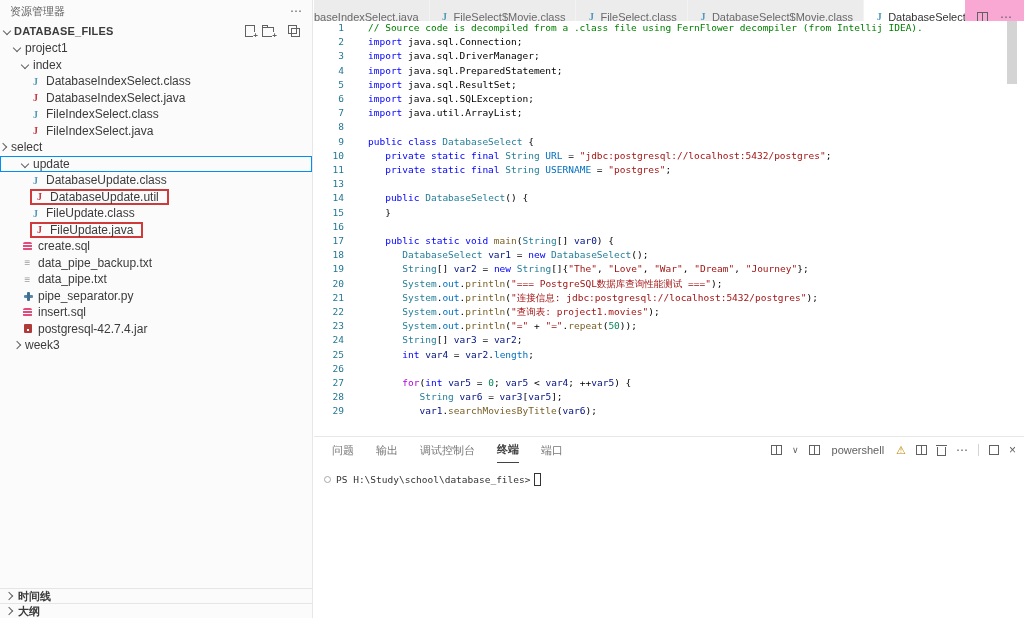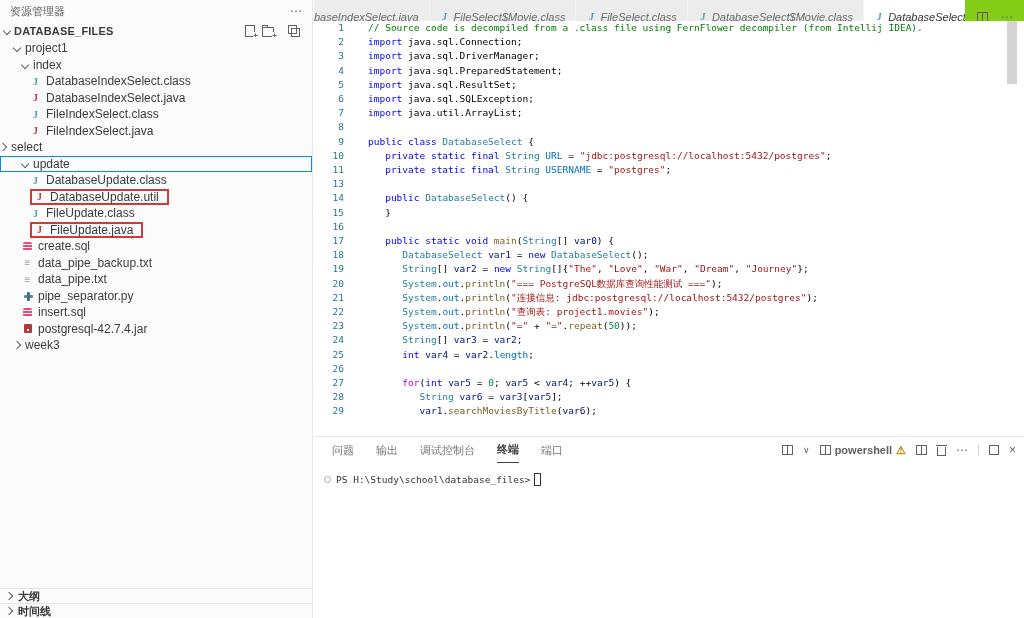--- a/index.html
+++ b/index.html
@@ -59,21 +59,21 @@
   .ic-trash::before{content:"";position:absolute;left:-2px;top:-2px;width:11px;height:1px;background:#616161;}
   .ic-maximize{width:8px;height:8px;border:1px solid #616161;}
 
   .sb-bottom{position:absolute;left:0;right:0;bottom:0;}
   .sb-sec{height:14px;border-top:1px solid #e5e5e5;display:flex;align-items:center;
           padding-left:6px;font-weight:bold;font-size:11px;color:#3b3b3b;cursor:pointer;}
   .sb-sec .chev{margin-right:6px;}
 
   
   #editor-area{position:absolute;left:314px;right:0;top:0;bottom:0;}
-  .tabbar{height:33px;background:#84cc16;display:flex;align-items:stretch;overflow:hidden;font-style:italic;}
+  .tabbar{height:33px;background:#f9a8d4;display:flex;align-items:stretch;overflow:hidden;}
   #tabs{display:flex;flex:1;overflow:hidden;}
   .tab{display:flex;align-items:center;padding:0 10px;background:#ececec;border-right:1px solid #f3f3f3;
        font-size:11px;color:#696969;white-space:nowrap;cursor:pointer;}
   .tab .fic{width:10px;margin-right:4px;}
   .tab.active{background:#ffffff;color:#333333;}
   .tab.clipped{padding-left:0;}
   .tab-actions{display:flex;align-items:center;gap:12px;padding:0 12px;}
 
   .editor{position:absolute;left:0;right:0;top:21px;bottom:182px;background:#ffffff;overflow:hidden;
           font-family:"DejaVu Sans Mono","Liberation Mono",monospace;font-size:9.5px;line-height:14.2px;}
@@ -86,21 +86,21 @@
   .vscroll{position:absolute;right:7px;top:0;width:10px;height:63px;background:#c9c9c9;opacity:.8;}
 
   
   .panel{position:absolute;left:0;right:0;bottom:0;height:182px;background:#ffffff;
          border-top:1px solid #e7e7e7;box-sizing:border-box;}
   .panel-header{height:26px;display:flex;align-items:center;padding:0 8px 0 18px;}
   #ptabs{display:flex;gap:22px;font-size:11px;color:#767676;}
   .ptab{height:26px;display:flex;align-items:center;cursor:pointer;box-sizing:border-box;}
   .ptab.active{color:#424242;font-weight:bold;border-bottom:1px solid #424242;}
   .pactions{margin-left:auto;display:flex;align-items:center;gap:10px;color:#616161;}
-  .pactions .ttab{display:flex;align-items:center;gap:4px;font-size:11px;color:#616161;cursor:pointer;font-weight:bold;}
+  .pactions .ttab{display:flex;align-items:center;gap:12px;font-size:11px;color:#616161;cursor:pointer;}
   .warn{color:#bf8803;font-size:11px;}
   .psep{width:1px;height:12px;background:#d4d4d4;}
   .terminal{padding:10px 0 0 10px;font-family:"DejaVu Sans Mono","Liberation Mono",monospace;
             font-size:9.5px;color:#333333;display:flex;align-items:center;}
   .cmd-circle{width:5px;height:5px;border:1px solid #a9a9a9;border-radius:50%;margin-right:5px;flex:none;}
   .cursor{display:inline-block;width:5px;height:11px;border:1px solid #333;margin-left:4px;}
 </style>
 </head>
 <body>
 
@@ -242,25 +242,25 @@
         <div class="trow" style="padding-left: 14px;">
           <span class="tinner">
             <span class="chev right"></span>
             <span class="tlabel">week3</span>
           </span>
         </div>
       </div>
     <div class="sb-bottom" id="sb-bottom">
         <div class="sb-sec">
           <span class="chev right"></span>
-          <span>大纲</span>
+          <span>时间线</span>
         </div>
         <div class="sb-sec">
           <span class="chev right"></span>
-          <span>时间线</span>
+          <span>大纲</span>
         </div>
       </div>
   </aside>
 
   <main id="editor-area">
     <div class="tabbar">
       <div id="tabs">
           <div class="tab clipped">
             <span>baseIndexSelect.java</span>
           </div>

